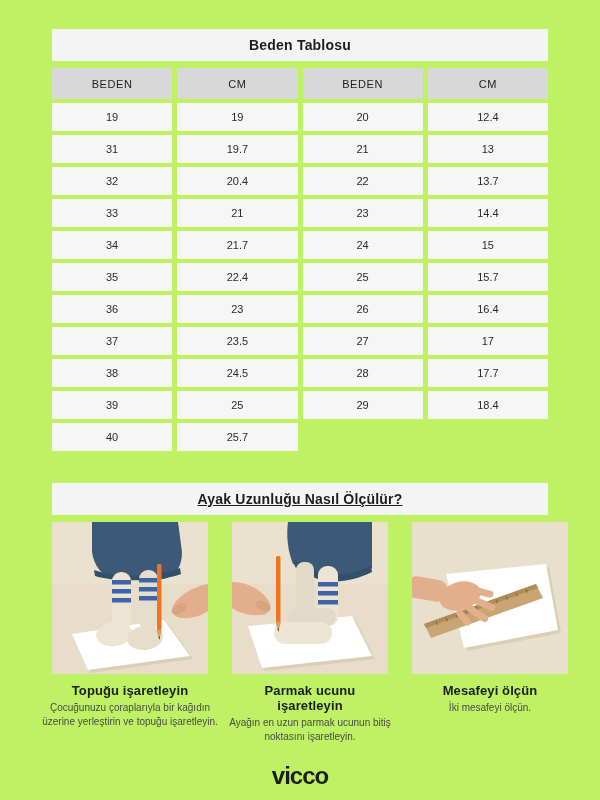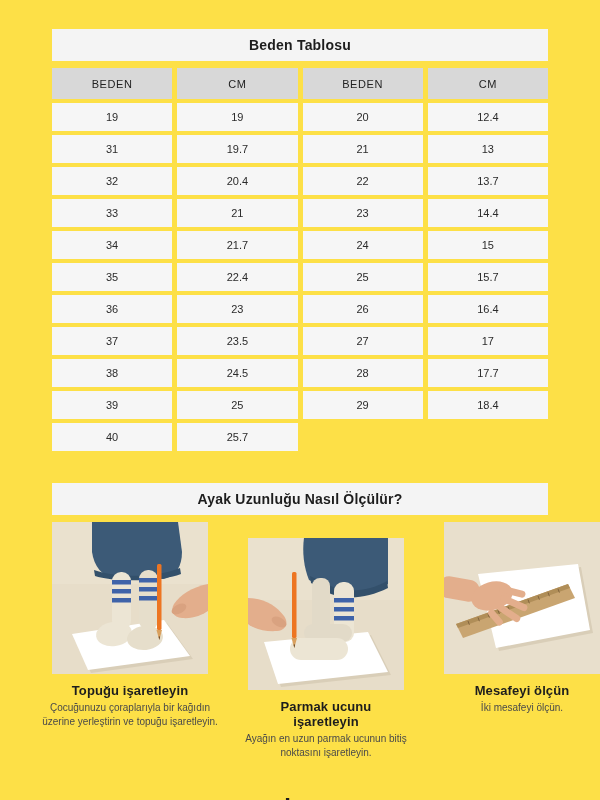--- a/index.html
+++ b/index.html
@@ -1,21 +1,21 @@
 <!DOCTYPE html>
 <html><head>
 <meta charset="utf-8">
 <style>
   html,body{margin:0;padding:0;background:#fff;}
-  .page{width:600px;height:800px;background:#fde047;overflow:hidden;
+  .page{width:600px;height:800px;background:#bef264;overflow:hidden;
         font-family:"Liberation Sans",sans-serif;color:#1d1d1d;margin:0 auto;position:relative;}
   .content{padding:0 52px;}
   .bar{margin-top:29px;height:32px;background:#f4f4f4;display:flex;align-items:center;
        justify-content:center;font-weight:bold;font-size:14px;letter-spacing:0.2px;}
-  .bar.section{margin-top:32px;}
+  .bar.section{margin-top:32px;text-decoration:underline;}
   .size-table{margin-top:7px;display:grid;grid-template-columns:repeat(4,1fr);
               column-gap:5px;row-gap:4px;}
   .cell{background:#f6f6f6;height:28px;display:flex;align-items:center;justify-content:center;
         font-size:11px;color:#2b2b2b;}
   .cell.head{background:#d8d8d8;height:31px;letter-spacing:0.6px;color:#222;}
   .steps{margin-top:7px;display:flex;gap:24px;}
   .step{flex:0 0 156px;width:156px;text-align:center;}
   .photo{width:156px;height:152px;display:block;}
   .step h3{margin:9px 0 3px;font-size:13px;font-weight:bold;letter-spacing:0.1px;}
   .step p{margin:0 -12px;font-size:10px;line-height:1.42;color:#4a4a4a;}
@@ -133,21 +133,21 @@
           </g>
           <g>
             <path d="M156,62 C140,65 128,73 122,82 C118,89 121,95 130,96 C141,97 150,93 156,89 Z" fill="#e3ae8c"></path>
             <ellipse cx="127" cy="87" rx="8" ry="4.5" fill="#d9a280" transform="rotate(-28 127 87)"></ellipse>
           </g>
         </svg>
         <h3>Topuğu işaretleyin</h3>
         <p>Çocuğunuzu çoraplarıyla bir kağıdın üzerine yerleştirin ve topuğu işaretleyin.</p>
       </figure>
 
-      <figure class="step" style="margin:16px">
+      <figure class="step" style="margin:0">
         <svg class="photo" viewBox="0 0 156 152" xmlns="http://www.w3.org/2000/svg">
           <rect width="156" height="152" fill="#e7ddc9"></rect>
           <rect width="156" height="62" fill="#ece3d1" opacity="0.55"></rect>
           <g>
             <polygon points="19,107 123,97 143,137 33,149" fill="#d9ceb8"></polygon>
             <polygon points="16,104 120,94 140,134 30,146" fill="#ffffff"></polygon>
           </g>
           <g>
             <path d="M56,0 H140 V46 C122,57 100,59 84,53 L61,42 C56,30 54,14 56,0 Z" fill="#3c5a77"></path>
             <path d="M62,38 L85,49 C101,55 122,53 139,43 L140,50 C120,60 100,62 83,56 L63,45 Z" fill="#33506b"></path>

